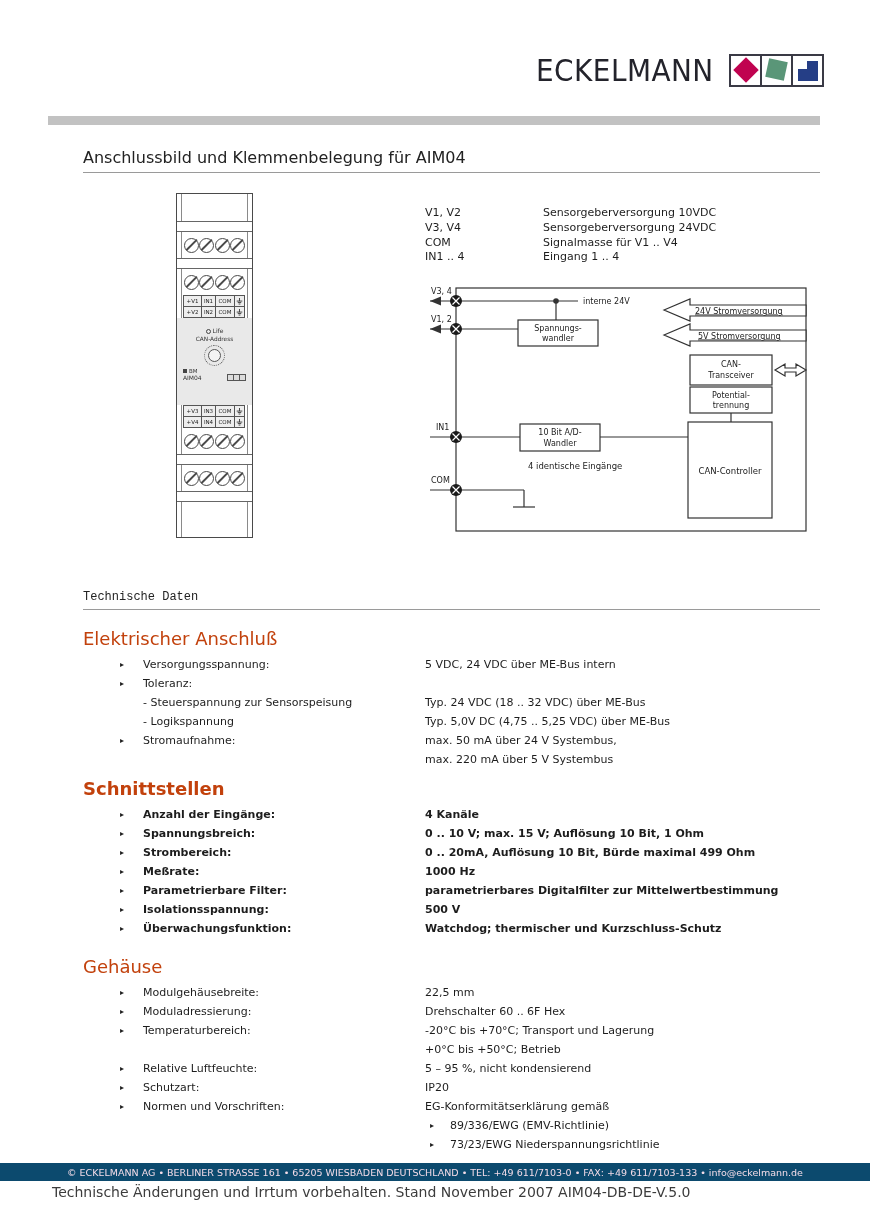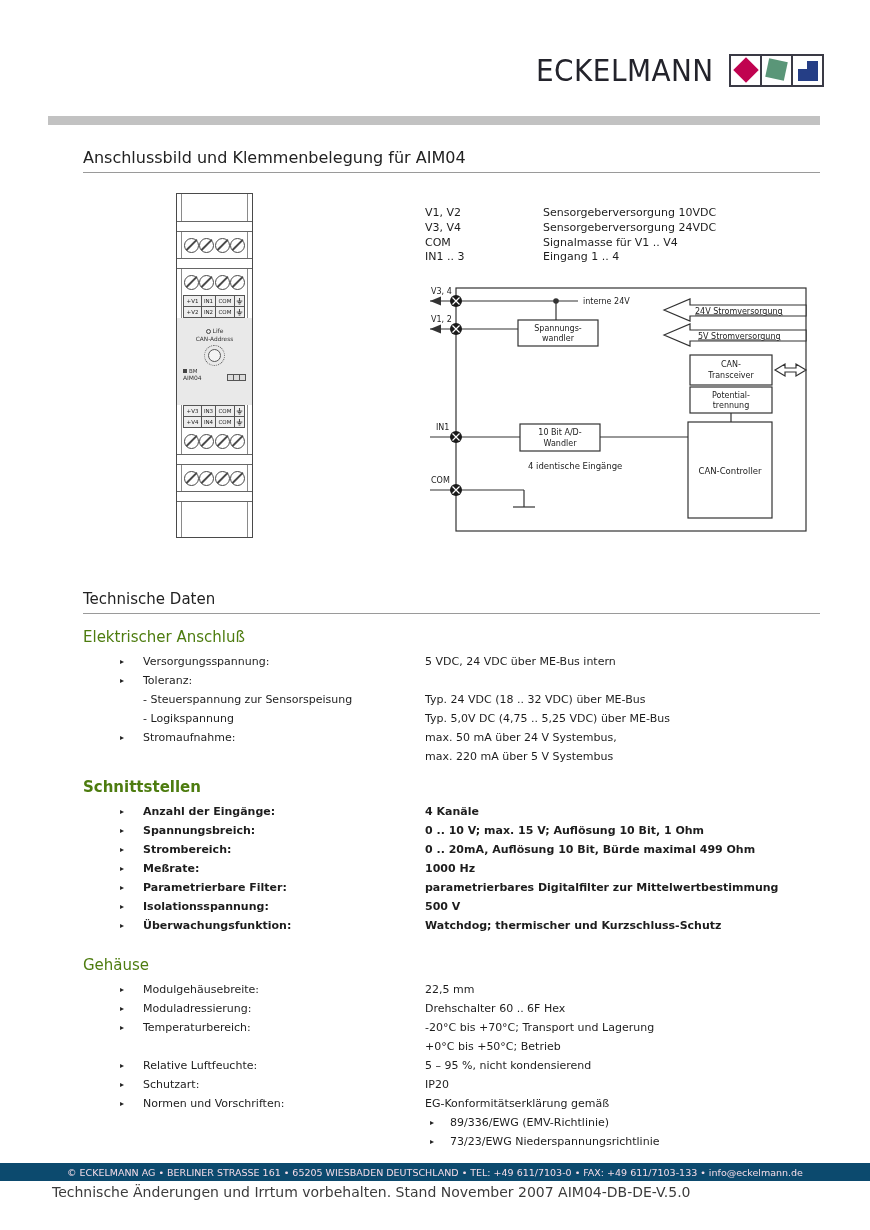--- a/index.html
+++ b/index.html
@@ -15,21 +15,21 @@
   .sq1{width:18px;height:18px;background:#c00350;transform:rotate(45deg);}
   .sq2{width:19px;height:19px;background:#5a9678;transform:rotate(12deg);margin-top:-2px;}
   .sq3{width:20px;height:20px;background:#253e86;position:relative;margin-top:2px;}
   .sq3::after{content:"";position:absolute;left:0;top:0;width:9px;height:8px;background:#fff;}
   .grayline{position:absolute;left:48px;top:116px;width:772px;height:9px;background:#c2c2c2;}
 
   
   .sec-title{position:absolute;left:83px;width:737px;font-size:16px;color:#222;
              padding-bottom:5px;border-bottom:1px solid #9a9a9a;}
   .t-conn{top:148px;}
-  .t-tech{top:590px;font-size:15px;}
+  .t-tech{top:590px;font-size:12px;font-family:Liberation Mono, monospace;}
 
   
   .legend{position:absolute;left:425px;top:206px;font-size:11px;line-height:14.8px;}
   .leg-row{display:flex;}
   .leg-key{width:118px;}
 
   
   .module{position:absolute;left:176px;top:193px;width:77px;height:345px;
           border:1.5px solid #4a4a4a;box-sizing:border-box;background:#fff;}
   .rail{position:absolute;top:0;bottom:0;width:0;border-left:1px solid #8a8a8a;}
@@ -59,21 +59,21 @@
   .dip i{width:5px;border-left:1px solid #555;background:#dcdcdc;}
   .dip i:first-child{border-left:none;}
   .m-blank2{height:40px;}
 
   
   .diagram{position:absolute;left:428px;top:283px;}
 
   
   .group{position:absolute;left:83px;width:760px;}
   .g1{top:628px;} .g2{top:778px;font-weight:bold;} .g3{top:956px;}
-  .g-head{font-size:15px;color:#4d7c0f;margin-bottom:6px;}
+  .g-head{font-size:18px;color:#c2410c;margin-bottom:6px;}
   .row{position:relative;min-height:19px;line-height:19px;font-size:11px;}
   .row.h2{min-height:38px;}
   .row .b{position:absolute;left:37px;top:0;font-size:8px;color:#222;}
   .row .lab{margin-left:60px;display:inline-block;}
   .row .val{position:absolute;left:342px;top:0;white-space:nowrap;}
   .row.sub .b{left:347px;}
   .row.sub .val{left:367px;}
 
   
   .footbar{position:absolute;left:0;top:1163px;width:870px;height:18px;background:#0c4a6e;
@@ -110,21 +110,21 @@
       </div>
     <div class="leg-row">
         <span class="leg-key">V3, V4</span>
         <span>Sensorgeberversorgung 24VDC</span>
       </div>
     <div class="leg-row">
         <span class="leg-key">COM</span>
         <span>Signalmasse für V1 .. V4</span>
       </div>
     <div class="leg-row">
-        <span class="leg-key">IN1 .. 3</span>
+        <span class="leg-key">IN1 .. 4</span>
         <span>Eingang 1 .. 4</span>
       </div>
   </div>
 
   <div class="module">
     <div class="rail rail-l"></div>
     <div class="rail rail-r"></div>
     <div class="mod-inner">
       <div class="m-blank1"></div>
       <div class="m-strip"></div>

